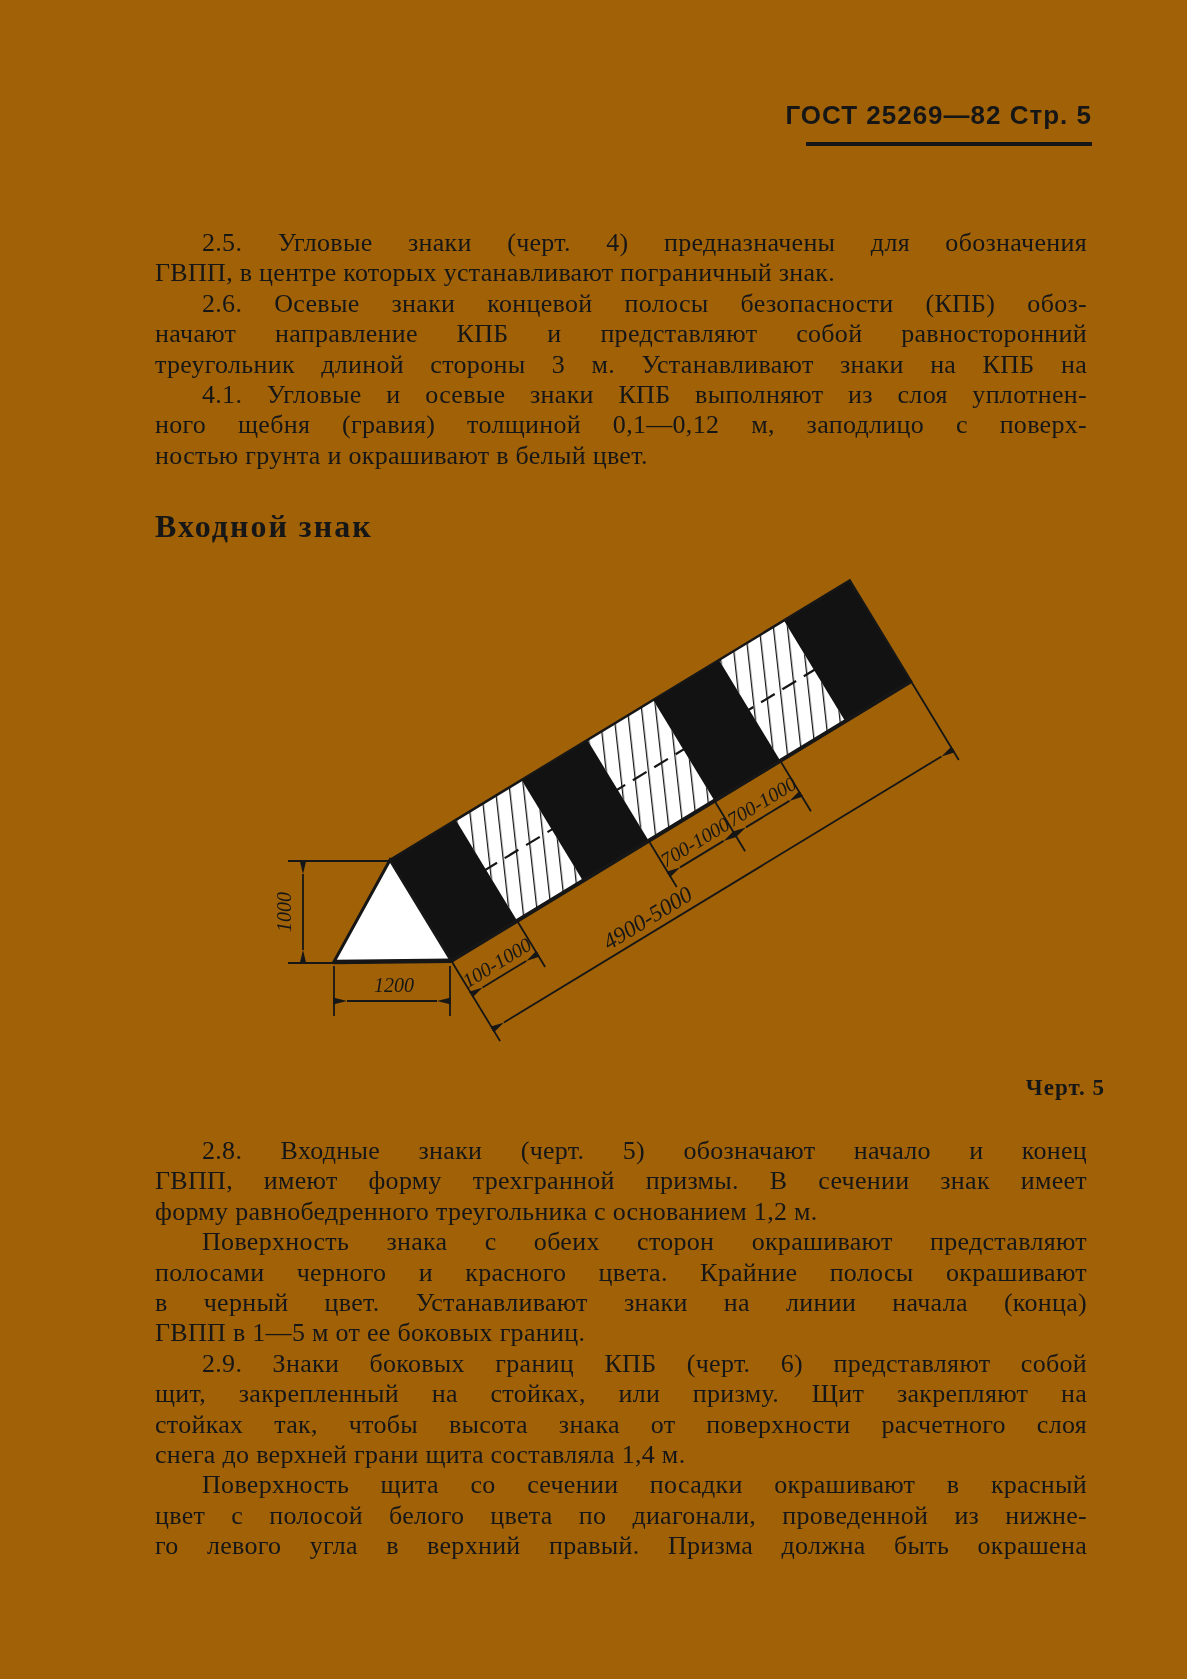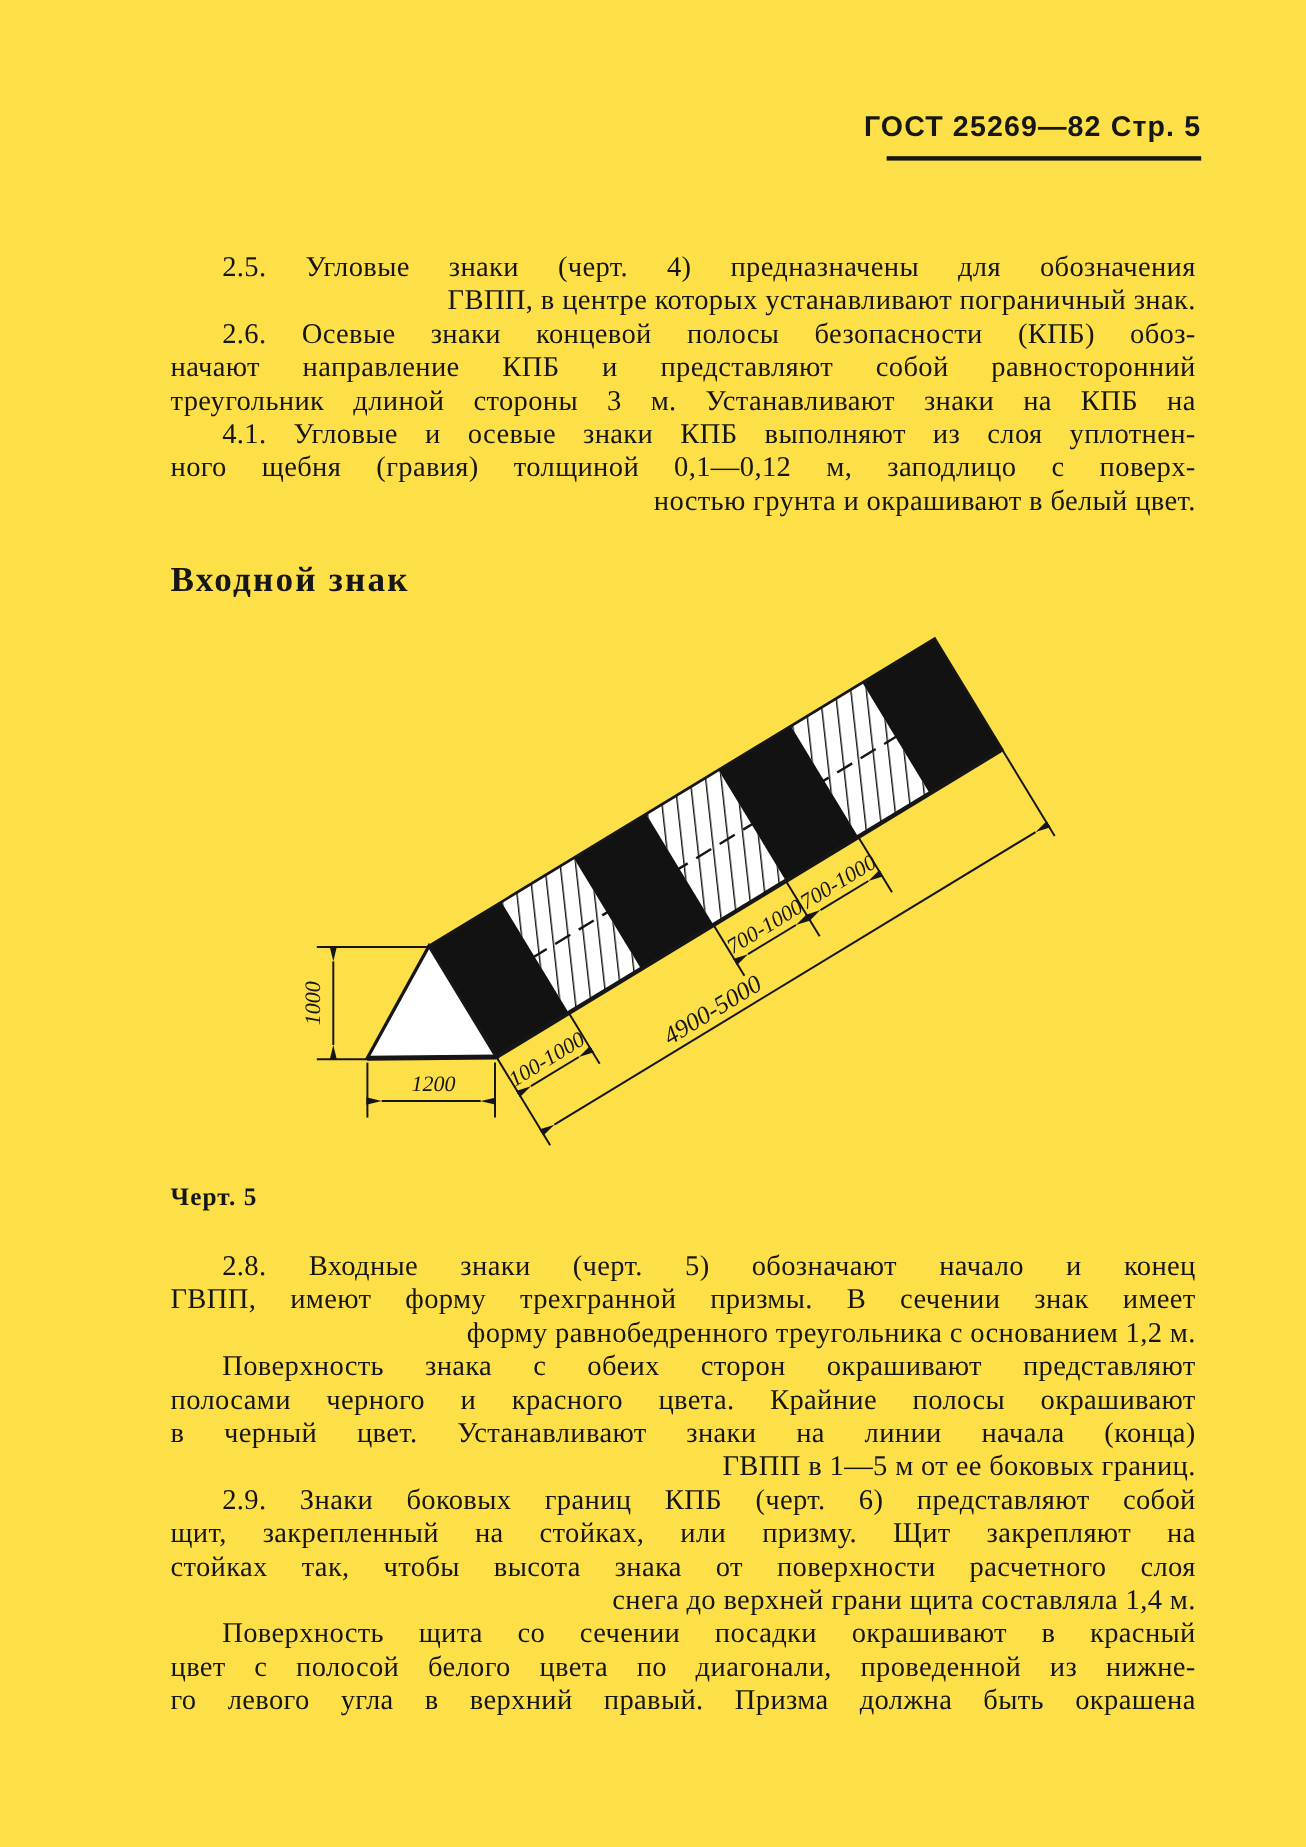--- a/index.html
+++ b/index.html
@@ -1,20 +1,20 @@
 <!DOCTYPE html>
 <html lang="ru"><head>
 <meta charset="utf-8">
 <style>
   html,body{margin:0;padding:0;background:#e8e8e4;}
   .page{
     position:relative;
     width:1187px;height:1679px;
     margin:0 auto;
-    background:#fde047;
+    background:#a16207;
     color:#161616;
     font-family:"Liberation Serif", serif;
     overflow:hidden;
   }
   
   .header{
     position:absolute;top:100px;left:0;width:1092px;
     text-align:right;
     font-family:"Liberation Sans", sans-serif;
     font-weight:bold;font-size:26px;letter-spacing:1px;
@@ -24,31 +24,31 @@
     position:absolute;top:142px;left:806px;width:286px;height:4px;
     background:#161616;
   }
   
   .textblock{
     position:absolute;left:155px;width:932px;
     font-size:26px;line-height:30.4px;letter-spacing:0.3px;
   }
   #block-top{top:180px;margin-top:48px;}
   #block-bottom{top:1136px;}
-  .tl{white-space:nowrap;text-align:right;}
+  .tl{white-space:nowrap;}
   .tl.j{white-space:normal;text-align:justify;text-align-last:justify;}
   .tl.ind{padding-left:47px;}
   
   .fig-title{
     position:absolute;top:508px;left:155px;width:840px;
     font-weight:bold;font-size:32px;letter-spacing:2px;
   }
   .fig-caption{
     position:absolute;top:1075px;left:155px;width:950px;
-    text-align:left;font-weight:bold;font-size:23px;letter-spacing:1px;
+    text-align:right;font-weight:bold;font-size:23px;letter-spacing:1px;
   }
   svg.drawing{position:absolute;left:0;top:0;pointer-events:none;}
   svg.drawing text{
     font-family:"Liberation Serif", serif;
     font-style:italic;
     fill:#161616;
   }
   .dimtxt{font-size:20px;}
   .dimtxt-big{font-size:23px;}
 </style>

